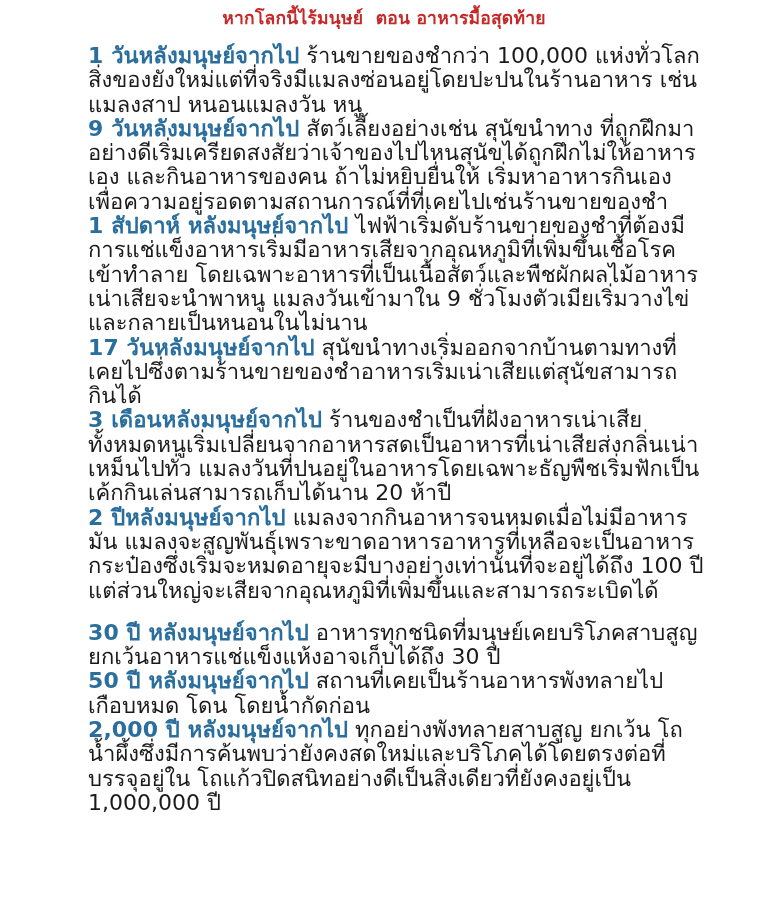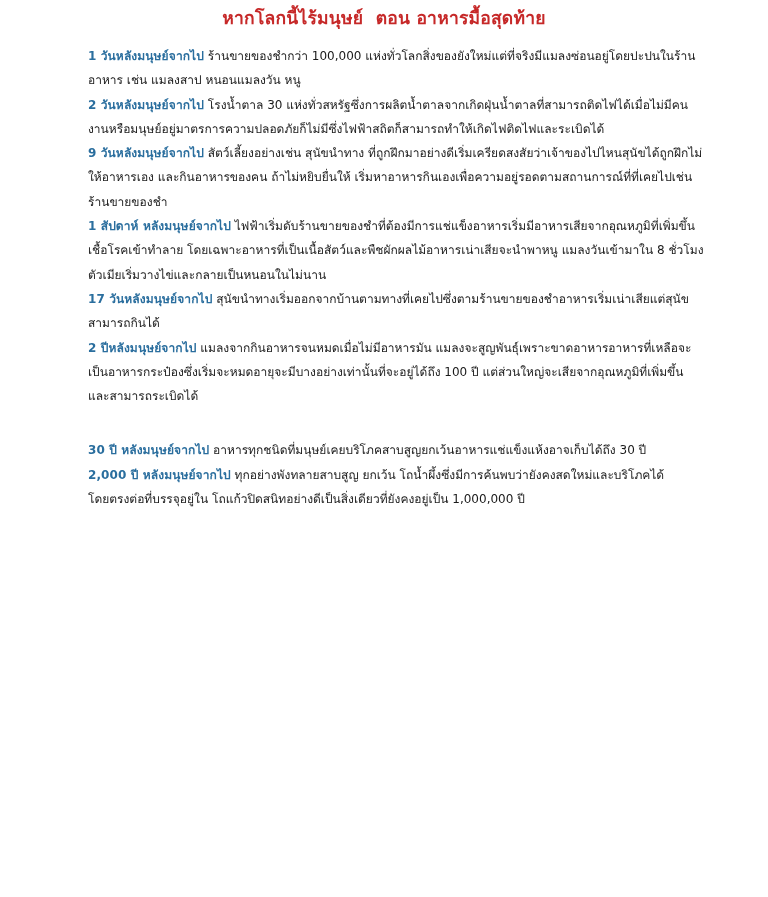--- a/index.html
+++ b/index.html
@@ -41,30 +41,30 @@
   .article {
     position: absolute;
     top: 44px;
     left: 88px;
     width: 616px;
   }
 
   .entry {
     margin: 0;
     padding: 0;
-    font-size: 12px;
+    font-size: 22px;
     line-height: 24.3px;
     color: #1a1a1a;
     text-align: left;
     word-break: break-word;
     text-indent: 0;
   }
 
   .entry.spaced-before {
-    margin-top: 30px;
+    margin-top: 18px;
   }
 
   .lead {
     color: #2a6e9e;
     font-weight: bold;
     letter-spacing: 0.1px;
   }
 
   .body-text {
     color: #1a1a1a;
@@ -73,22 +73,23 @@
 </style>
 </head>
 <body>
 
 <div class="page">
 
   <div class="doc-title">หากโลกนี้ไร้มนุษย์  ตอน อาหารมื้อสุดท้าย</div>
 
   <div class="article">
       <p class="entry"><span class="lead">1 วันหลังมนุษย์จากไป</span><span class="body-text"> ร้านขายของชำกว่า 100,000 แห่งทั่วโลกสิ่งของยังใหม่แต่ที่จริงมีแมลงซ่อนอยู่โดยปะปนในร้านอาหาร เช่น แมลงสาป หนอนแมลงวัน หนู</span></p>
-      <p class="entry"><span class="lead">2 วันหลังมนุษย์จากไป</span><span class="body-text"> โรงน้ำตาล 30  แห่งทั่วสหรัฐซึ่งการผลิตน้ำตาลจากเกิดฝุ่นน้ำตาลที่สามารถติดไฟได้เมื่อไม่มีคนงานหรือมนุษย์อยู่มาตรการความปลอดภัยก็ไม่มีซึ่งไฟฟ้าสถิตก็สามารถทำให้เกิดไฟติดไฟและระเบิดได้</span></p>
       <p class="entry"><span class="lead">9 วันหลังมนุษย์จากไป</span><span class="body-text"> สัตว์เลี้ยงอย่างเช่น สุนัขนำทาง ที่ถูกฝึกมาอย่างดีเริ่มเครียดสงสัยว่าเจ้าของไปไหนสุนัขได้ถูกฝึกไม่ให้อาหารเอง และกินอาหารของคน ถ้าไม่หยิบยื่นให้ เริ่มหาอาหารกินเองเพื่อความอยู่รอดตามสถานการณ์ที่ที่เคยไปเช่นร้านขายของชำ</span></p>
-      <p class="entry"><span class="lead">1 สัปดาห์ หลังมนุษย์จากไป</span><span class="body-text"> ไฟฟ้าเริ่มดับร้านขายของชำที่ต้องมีการแช่แข็งอาหารเริ่มมีอาหารเสียจากอุณหภูมิที่เพิ่มขึ้นเชื้อโรคเข้าทำลาย โดยเฉพาะอาหารที่เป็นเนื้อสัตว์และพืชผักผลไม้อาหารเน่าเสียจะนำพาหนู แมลงวันเข้ามาใน 8 ชั่วโมงตัวเมียเริ่มวางไข่และกลายเป็นหนอนในไม่นาน</span></p>
+      <p class="entry"><span class="lead">1 สัปดาห์ หลังมนุษย์จากไป</span><span class="body-text"> ไฟฟ้าเริ่มดับร้านขายของชำที่ต้องมีการแช่แข็งอาหารเริ่มมีอาหารเสียจากอุณหภูมิที่เพิ่มขึ้นเชื้อโรคเข้าทำลาย โดยเฉพาะอาหารที่เป็นเนื้อสัตว์และพืชผักผลไม้อาหารเน่าเสียจะนำพาหนู แมลงวันเข้ามาใน 9 ชั่วโมงตัวเมียเริ่มวางไข่และกลายเป็นหนอนในไม่นาน</span></p>
       <p class="entry"><span class="lead">17 วันหลังมนุษย์จากไป</span><span class="body-text"> สุนัขนำทางเริ่มออกจากบ้านตามทางที่เคยไปซึ่งตามร้านขายของชำอาหารเริ่มเน่าเสียแต่สุนัขสามารถกินได้</span></p>
+      <p class="entry"><span class="lead">3 เดือนหลังมนุษย์จากไป</span><span class="body-text"> ร้านของชำเป็นที่ฝังอาหารเน่าเสียทั้งหมดหนูเริ่มเปลี่ยนจากอาหารสดเป็นอาหารที่เน่าเสียส่งกลิ่นเน่าเหม็นไปทั่ว แมลงวันที่ปนอยู่ในอาหารโดยเฉพาะธัญพืชเริ่มฟักเป็น เค้กกินเล่นสามารถเก็บได้นาน 20 ห้าปี</span></p>
       <p class="entry"><span class="lead">2 ปีหลังมนุษย์จากไป</span><span class="body-text"> แมลงจากกินอาหารจนหมดเมื่อไม่มีอาหารมัน แมลงจะสูญพันธุ์เพราะขาดอาหารอาหารที่เหลือจะเป็นอาหารกระป๋องซึ่งเริ่มจะหมดอายุจะมีบางอย่างเท่านั้นที่จะอยู่ได้ถึง 100 ปี แต่ส่วนใหญ่จะเสียจากอุณหภูมิที่เพิ่มขึ้นและสามารถระเบิดได้</span></p>
       <p class="entry spaced-before"><span class="lead">30 ปี หลังมนุษย์จากไป</span><span class="body-text"> อาหารทุกชนิดที่มนุษย์เคยบริโภคสาบสูญยกเว้นอาหารแช่แข็งแห้งอาจเก็บได้ถึง 30 ปี</span></p>
+      <p class="entry"><span class="lead">50 ปี หลังมนุษย์จากไป</span><span class="body-text"> สถานที่เคยเป็นร้านอาหารพังทลายไปเกือบหมด โดน โดยน้ำกัดก่อน</span></p>
       <p class="entry"><span class="lead">2,000 ปี หลังมนุษย์จากไป</span><span class="body-text"> ทุกอย่างพังทลายสาบสูญ ยกเว้น โถน้ำผึ้งซึ่งมีการค้นพบว่ายังคงสดใหม่และบริโภคได้โดยตรงต่อที่บรรจุอยู่ใน โถแก้วปิดสนิทอย่างดีเป็นสิ่งเดียวที่ยังคงอยู่เป็น 1,000,000 ปี</span></p>
     </div>
 
 </div>
 
 </body></html>

